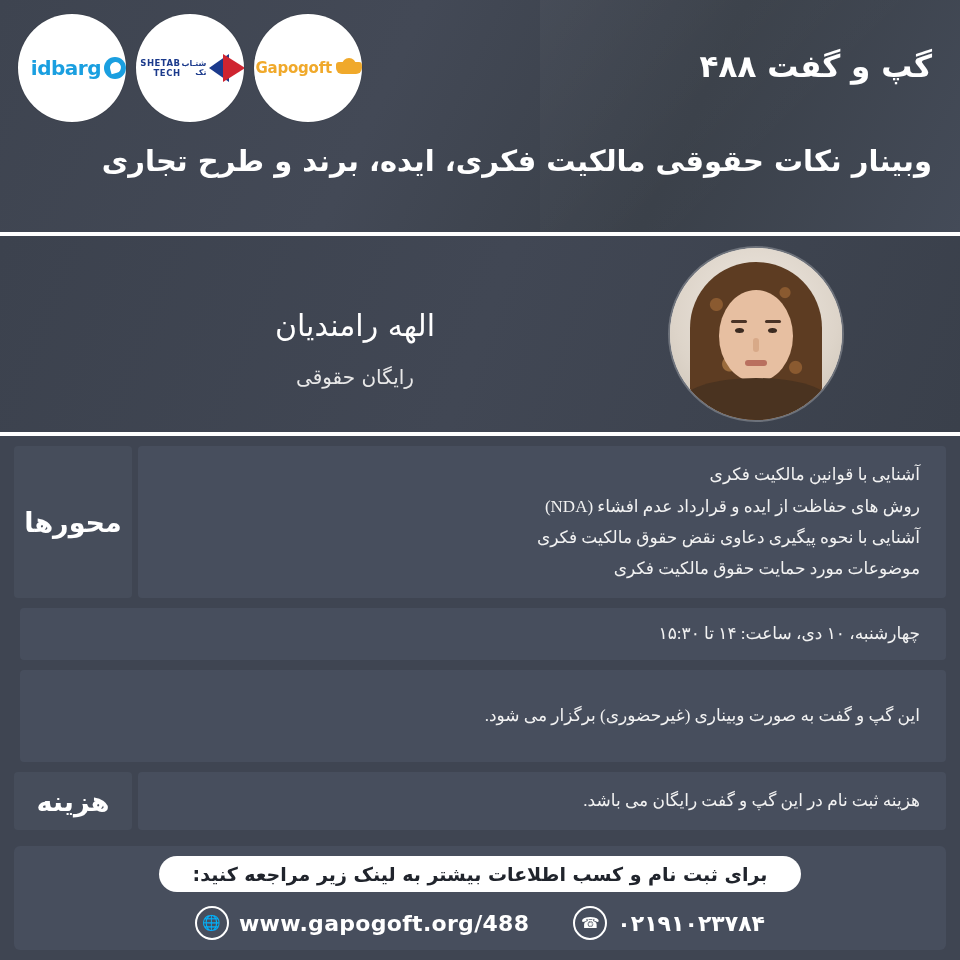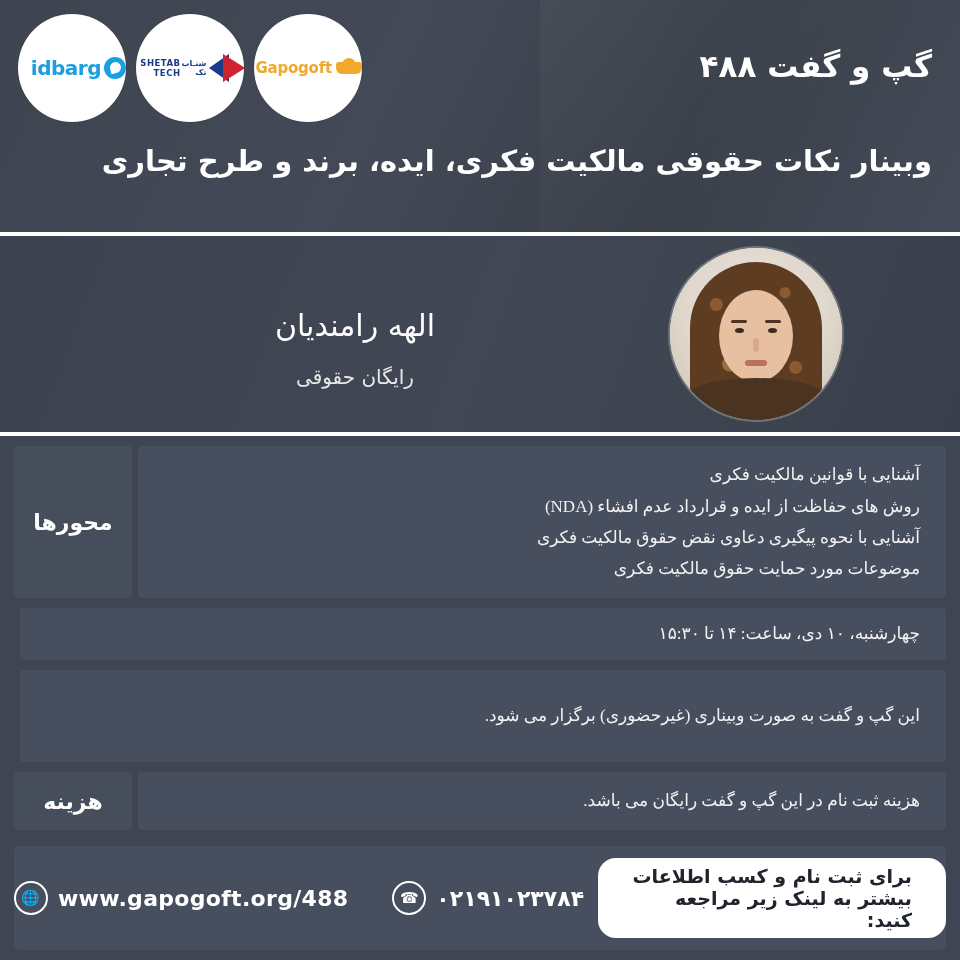--- a/index.html
+++ b/index.html
@@ -134,21 +134,21 @@
 
   
   .table-area{
     flex:1;background:#3f4552;padding:10px 14px 0 14px;box-sizing:border-box;
   }
   .row{display:flex;margin-bottom:10px;}
   .row-label{
     flex:0 0 118px;
     background:#464d5b;
     display:flex;align-items:center;justify-content:center;
-    font-size:22px;font-weight:bold;color:#ffffff;
+    font-size:27px;font-weight:bold;color:#ffffff;
     border-radius:4px;
   }
   .row-body{
     flex:1;margin-left:6px;margin-right:0;
     background:#474e5d;
     border-radius:4px;
     display:flex;flex-direction:column;justify-content:center;
     padding:10px 26px;box-sizing:border-box;
     text-align:right;
     font-family:Liberation Serif, serif;
@@ -158,21 +158,21 @@
   .row.time .row-body{min-height:52px;}
   .row.place .row-body{min-height:92px;}
   .row.cost .row-body{min-height:58px;}
 
   
   .footer{
     flex:0 0 112px;background:#3f4552;padding:0 14px 10px 14px;box-sizing:border-box;
   }
   .footer-inner{
     background:#474e5d;border-radius:6px;height:104px;
-    display:flex;flex-direction:row;align-items:center;justify-content:center;gap:14px;
+    display:flex;flex-direction:column;align-items:center;justify-content:center;gap:14px;
   }
   .cta{
     background:#ffffff;color:#20242c;border-radius:18px;
     padding:7px 34px;font-size:19px;font-weight:bold;
   }
   .contact{
     display:flex;align-items:center;justify-content:center;gap:44px;
   }
   .contact-item{display:flex;align-items:center;gap:10px;direction:ltr;}
   .c-icon{

